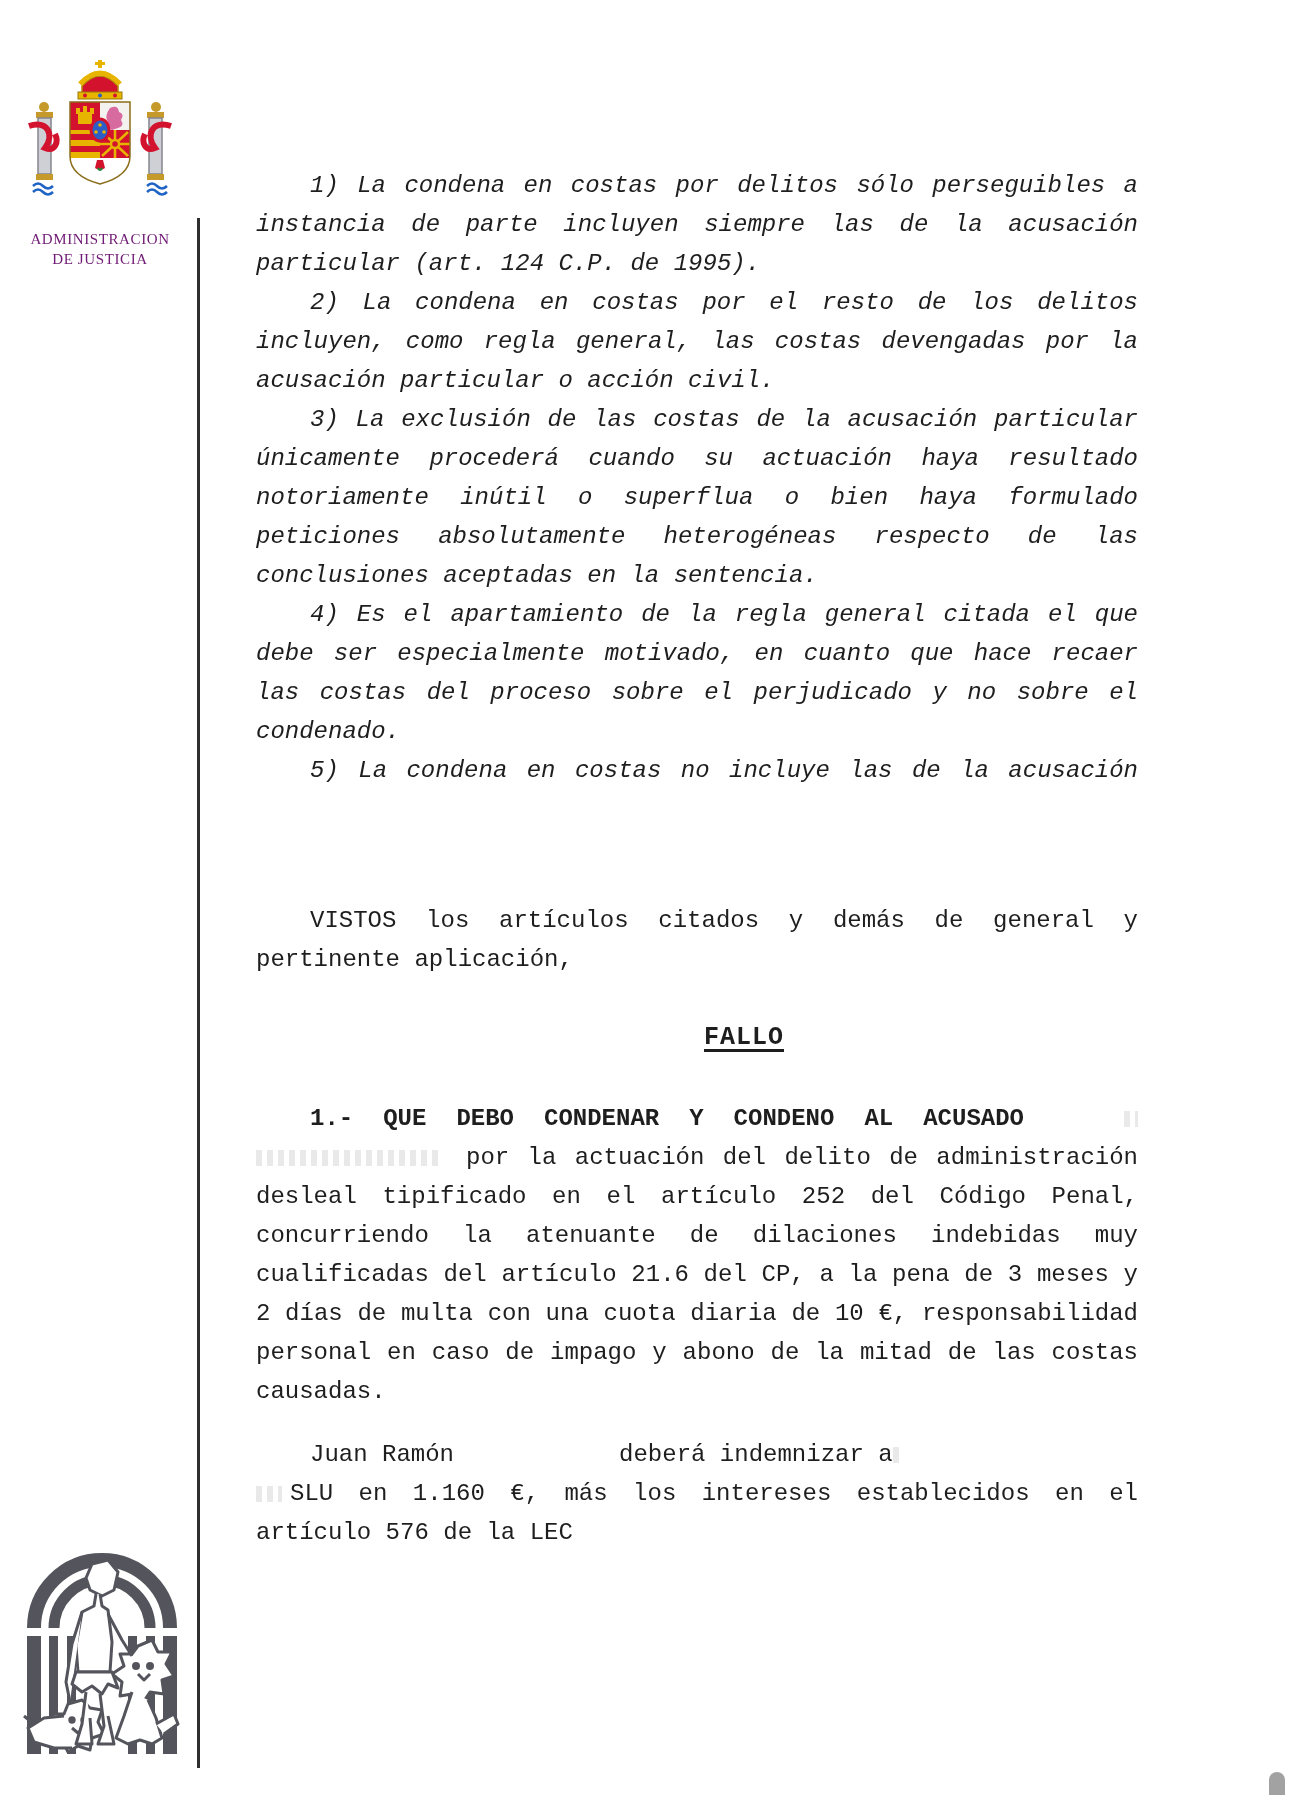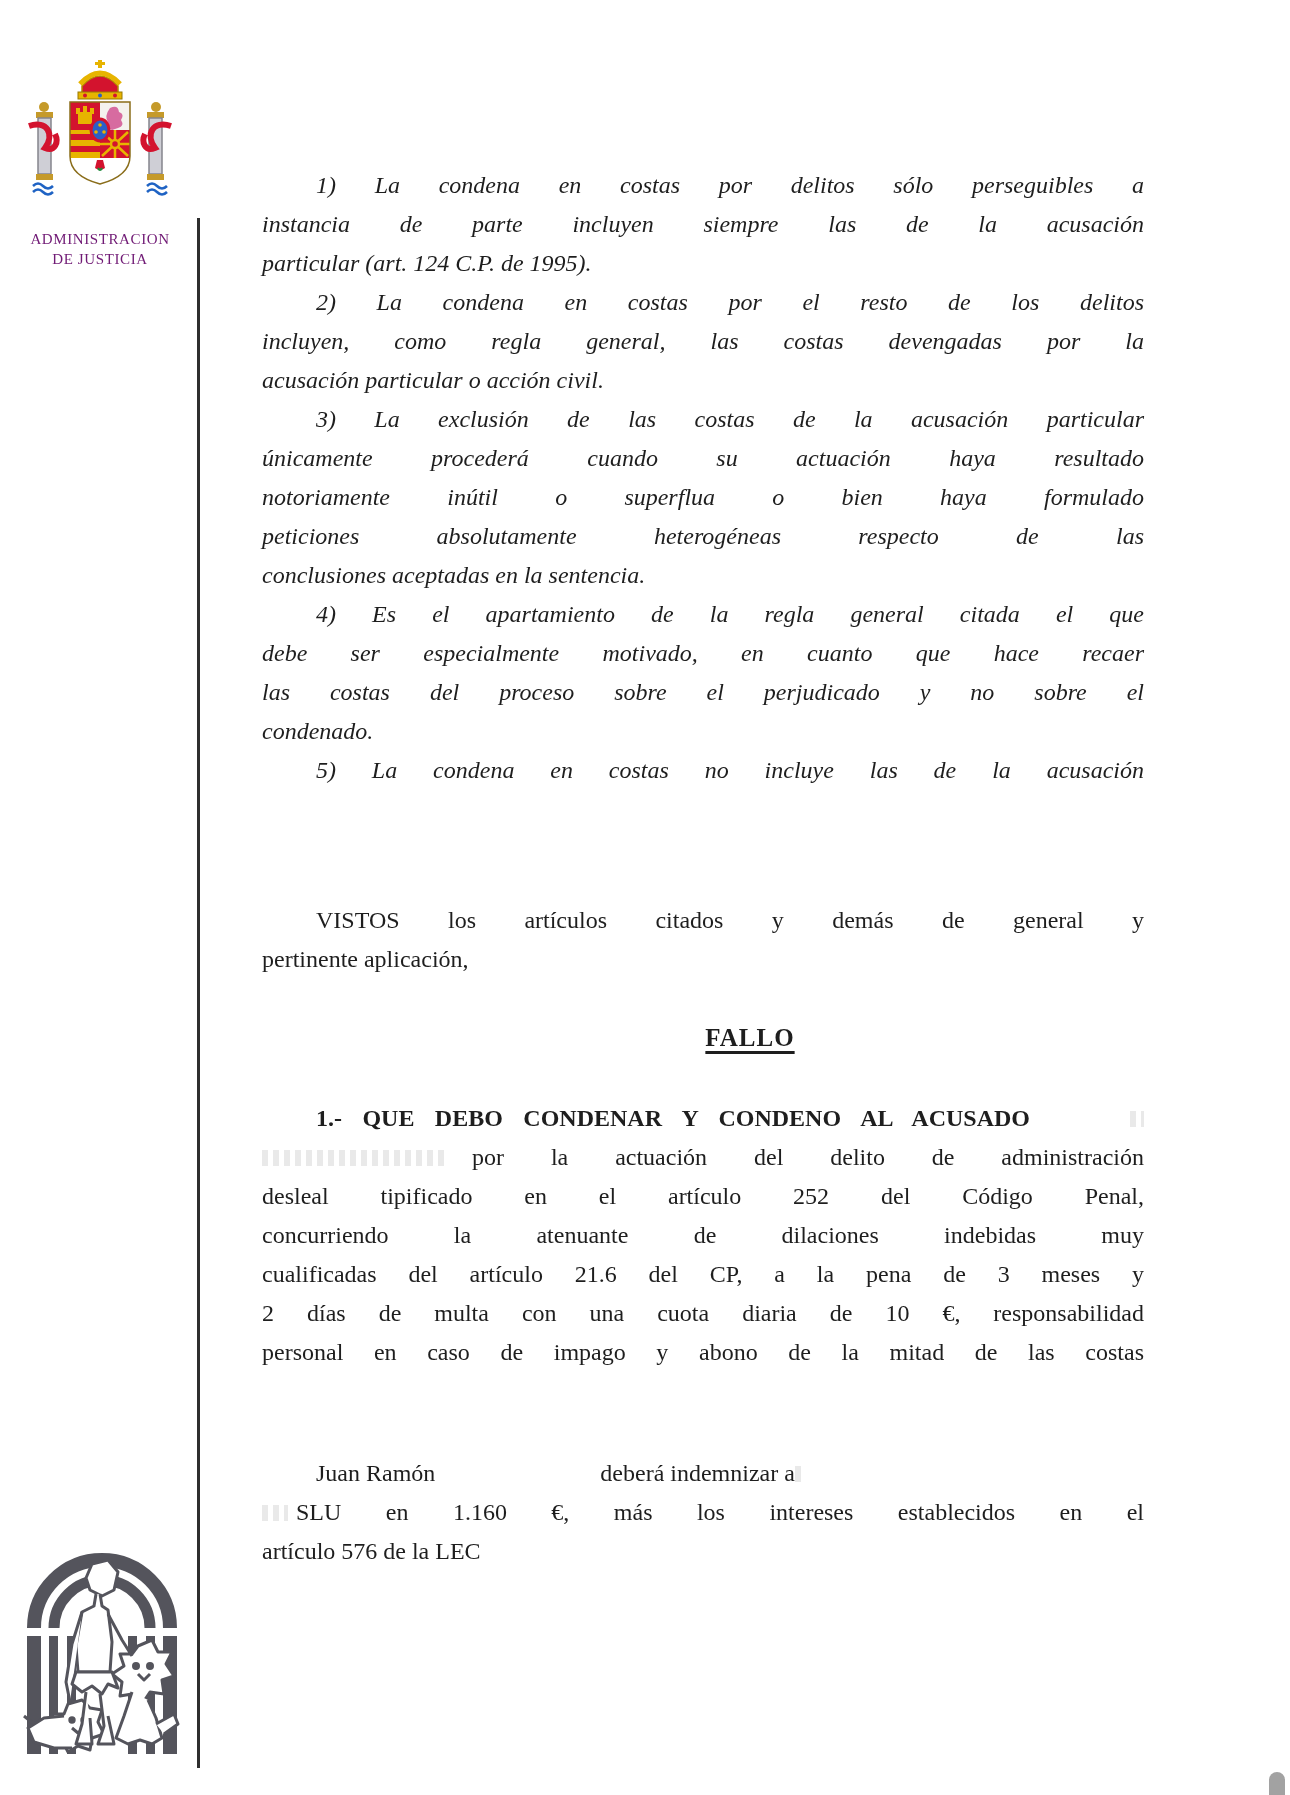--- a/index.html
+++ b/index.html
@@ -5,21 +5,21 @@
   html,body{margin:0;padding:0;background:#fff;}
   .page{position:relative;width:1290px;height:1795px;background:#ffffff;overflow:hidden;
         font-family:"Liberation Mono","DejaVu Sans Mono",monospace;color:#1e1e1e;}
   
   .rule{position:absolute;left:197px;top:218px;width:3px;height:1550px;background:#2e2e2e;}
   .logo-block{position:absolute;left:10px;top:60px;width:180px;text-align:center;}
   .logo-caption{font-family:"Liberation Serif","DejaVu Serif",serif;font-size:15px;
                 letter-spacing:.6px;color:#701a75;line-height:20px;margin-top:2px;}
   .footer-emblem{position:absolute;left:20px;top:1476px;}
   
-  .doc{position:absolute;left:262px;top:166px;width:882px;font-family:Liberation Serif, serif;}
+  .doc{position:absolute;left:256px;top:166px;width:882px;}
   .line{position:relative;font-size:24px;line-height:39px;min-height:39px;}
   .indent{padding-left:54px;}
   .just{text-align:justify;text-align-last:justify;}
   .italic .line{font-style:italic;}
   .bold-line{font-weight:bold;}
   .flexline{display:flex;}
   .seg{white-space:pre;}
   .fill{flex:1 1 auto;display:block;}
   .fill.just{text-align:justify;text-align-last:justify;}
   .gap{display:inline-block;flex:0 0 auto;height:18px;align-self:center;}
@@ -146,22 +146,23 @@
         <div class="line flexline">
           <span class="mark" style="width: 185px;"></span>
           <span class="gap" style="width: 25px;"></span>
           <span class="fill just">por la actuación del delito de administración</span>
         </div>
         <div class="line just">desleal tipificado en el artículo 252 del Código Penal,</div>
         <div class="line just">concurriendo la atenuante de dilaciones indebidas muy</div>
         <div class="line just">cualificadas del artículo 21.6 del CP, a la pena de 3 meses y</div>
         <div class="line just">2 días de multa con una cuota diaria de 10 €, responsabilidad</div>
         <div class="line just">personal en caso de impago y abono de la mitad de las costas</div>
-      </div>
-      <div class="para " style="margin-top: 82px;">
+        <div class="line">causadas.</div>
+      </div>
+      <div class="para " style="margin-top: 24px;">
         <div class="line indent flexline">
           <span class="seg">Juan Ramón</span>
           <span class="gap" style="width: 165px;"></span>
           <span class="seg">deberá indemnizar a</span>
           <span class="mark" style="width: 10px;"></span>
         </div>
         <div class="line flexline">
           <span class="mark" style="width: 26px;"></span>
           <span class="gap" style="width: 8px;"></span>
           <span class="fill just">SLU en 1.160 €, más los intereses establecidos en el</span>

